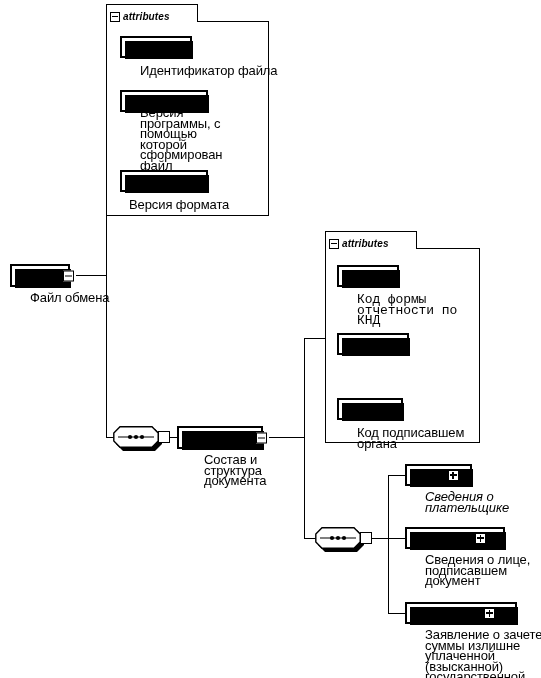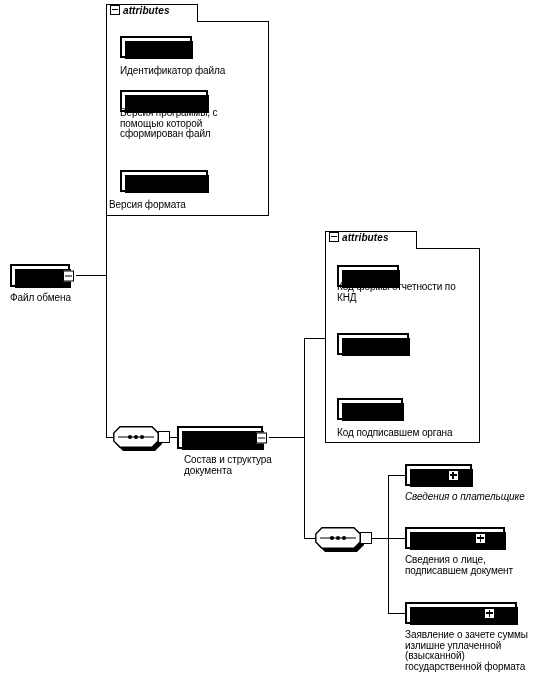--- a/index.html
+++ b/index.html
@@ -33,21 +33,21 @@
   }
   .attrbox .tab {
     position: absolute;
     left: 0;
     top: 0;
     height: 18px;
     border: 1px solid #000;
     border-bottom: none;
     background: #fff;
     display: flex;
-    align-items: flex-start;
+    align-items: flex-end;
     padding: 0 20px 0 3px;
     box-sizing: border-box;
     z-index: 3;
   }
   .attrbox .tab .label {
     font-style: italic;
     font-weight: bold;
     font-size: 10px;
     letter-spacing: .1px;
     margin-left: 3px;
@@ -162,25 +162,26 @@
     top: 1px;
     bottom: 1px;
     left: 3.5px;
     width: 1.5px;
     background: #000;
   }
 
   
   .caption {
     position: absolute;
-    font-size: 10px;
+    font-size: 13px;
     line-height: 10.5px;
     color: #000;
     letter-spacing: -.1px;
     z-index: 4;
+    margin-left: 20px;
   }
 
   
   .seq {
     position: absolute;
     width: 46px;
     height: 22px;
     z-index: 5;
   }
   .seq .oct {
@@ -285,21 +286,21 @@
       <span class="toggle"></span>
       <span class="label">attributes</span>
     </div>
     <div class="body" style="top:17px; width:155px; height:195px;"></div>
   </div>
 
   <div class="node" style="left:337px; top:265px; width:62px; height:22px;">
     <span class="shadow"></span>
     <span class="nlabel">КНД</span>
   </div>
-  <div class="caption" style="left:337px; top:282px; width:130px;">Код формы отчетности по КНД</div>
+  <div class="caption" style="left:337px; top:295px; width:130px;font-family:Liberation Mono, monospace;">Код формы отчетности по КНД</div>
 
   <div class="node" style="left:337px; top:333px; width:72px; height:22px;">
     <span class="shadow"></span>
     <span class="nlabel">ДатаДок</span>
   </div>
 
   <div class="node" style="left:337px; top:398px; width:66px; height:22px;">
     <span class="shadow"></span>
     <span class="nlabel">КодНО</span>
   </div>

